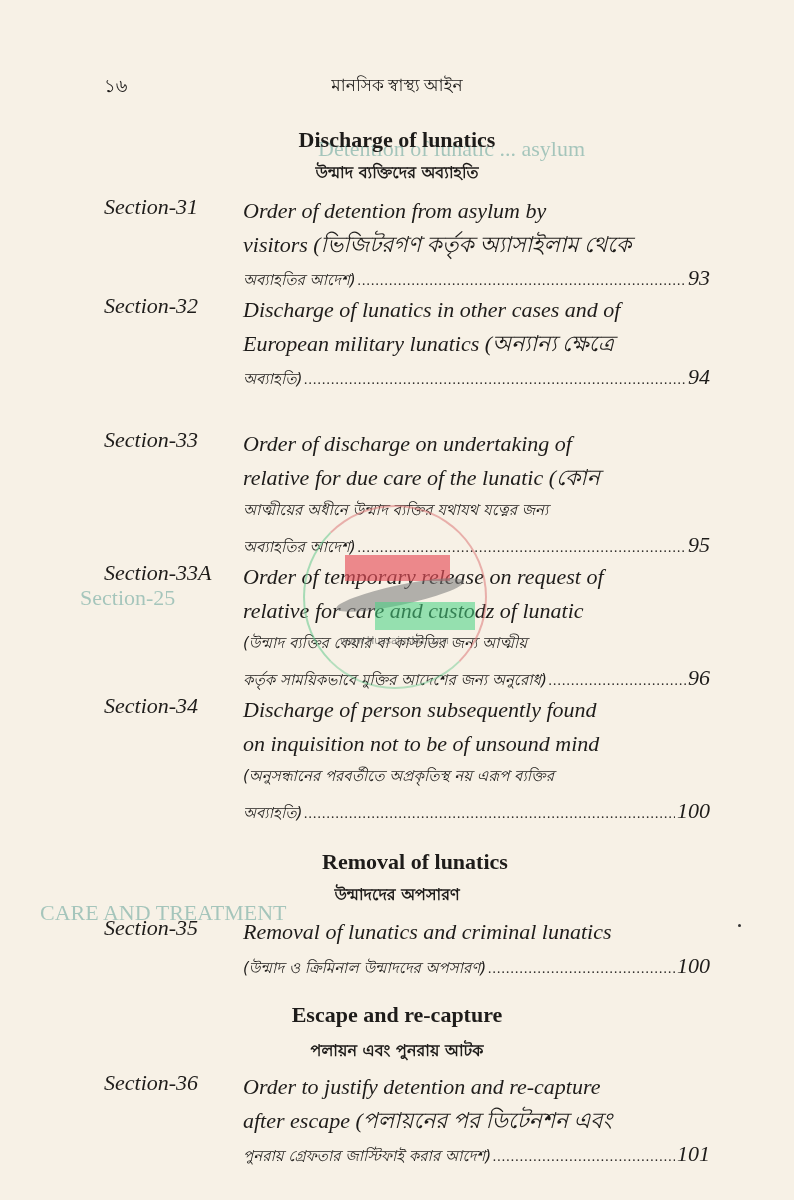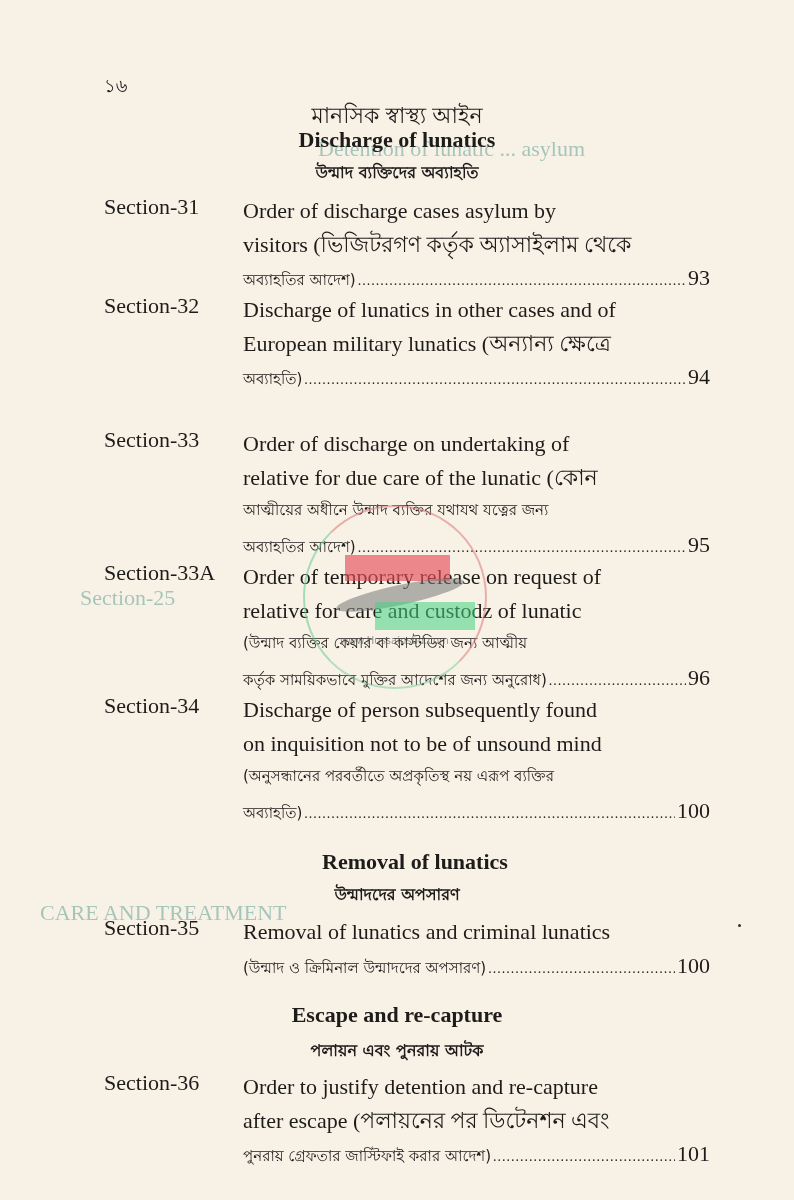--- a/index.html
+++ b/index.html
@@ -7,24 +7,24 @@
     width: 794px; height: 1200px; overflow: hidden;
     background: #f7f1e6;
     font-family: "Liberation Serif", "DejaVu Serif", serif;
     color: #1e1c1a;
     position: relative;
   }
   .page { position: absolute; left: 0; top: 0; width: 794px; height: 1200px; }
   .bleed { position: absolute; color: #0f766e; opacity: 0.35; font-size: 22px; white-space: nowrap; }
   .running-head { position: absolute; top: 72px; left: 0; width: 794px; height: 30px; }
   .page-num { position: absolute; left: 104px; top: 0; font-family: "DejaVu Sans", sans-serif; font-size: 18px; }
-  .book-title { position: absolute; left: 0; width: 794px; text-align: center; top: 0; font-family: Liberation Sans, sans-serif; font-size: 22px; margin-top: 26px; }
+  .book-title { position: absolute; left: 0; width: 794px; text-align: center; top: 0; font-family: Liberation Serif, serif; font-size: 17px; }
   .group-title { position: absolute; left: 0; width: 794px; text-align: center; font-weight: bold; font-size: 22px; }
   .group-sub { position: absolute; left: 0; width: 794px; text-align: center; font-family: "DejaVu Sans", sans-serif; font-weight: bold; font-size: 16px; }
-  .entry { position: absolute; left: 104px; width: 606px; }
+  .entry { position: absolute; left: 104px; width: 606px; font-style: italic; }
   .sec-label { position: absolute; left: 0; top: 0; font-size: 22px; white-space: nowrap; }
   .sec-body { position: absolute; left: 139px; top: 0; width: 467px; font-size: 22px; line-height: 33.5px; text-align: justify; text-align-last: left; }
   .line { display: block; white-space: nowrap; position: relative; height: 33.5px; }
   .line.just { display: flex; justify-content: space-between; }
   .bn { font-family: "DejaVu Sans", sans-serif; font-size: 15px; }
   .leader { position: absolute; right: 0; top: 0; width: 100%; display: flex; align-items: baseline; }
   .leader .txt { white-space: nowrap; }
   .leader .dots { flex: 1; overflow: hidden; white-space: nowrap; margin: 0 2px; color: #2a2724; letter-spacing: 1px; font-size: 14px; }
   .leader .dots::before { content: "................................................................................................................................................................"; }
   .leader .pg { white-space: nowrap; font-size: 22px; }
@@ -50,21 +50,21 @@
     <span class="book-title">মানসিক স্বাস্থ্য আইন</span>
   </div>
 
   <div class="group-title" style="top:127px;">Discharge of lunatics</div>
   <div class="group-sub" style="top:160px;">উন্মাদ ব্যক্তিদের অব্যাহতি</div>
 
   <div class="entry" style="top:194px;height:101px;">
     <span class="sec-label">Section-31</span>
     <div class="sec-body">
       <span class="line just">
-          <span>Order of discharge cases asylum by</span>
+          <span>Order of detention from asylum by</span>
         </span>
       <span class="line"><span class="mixed">visitors (ভিজিটরগণ কর্তৃক অ্যাসাইলাম থেকে</span></span>
       <span class="line">
         <span class="leader">
             <span class="txt bn">অব্যাহতির আদেশ)</span>
             <span class="dots"></span>
             <span class="pg">93</span>
           </span>
       </span>
     </div>

